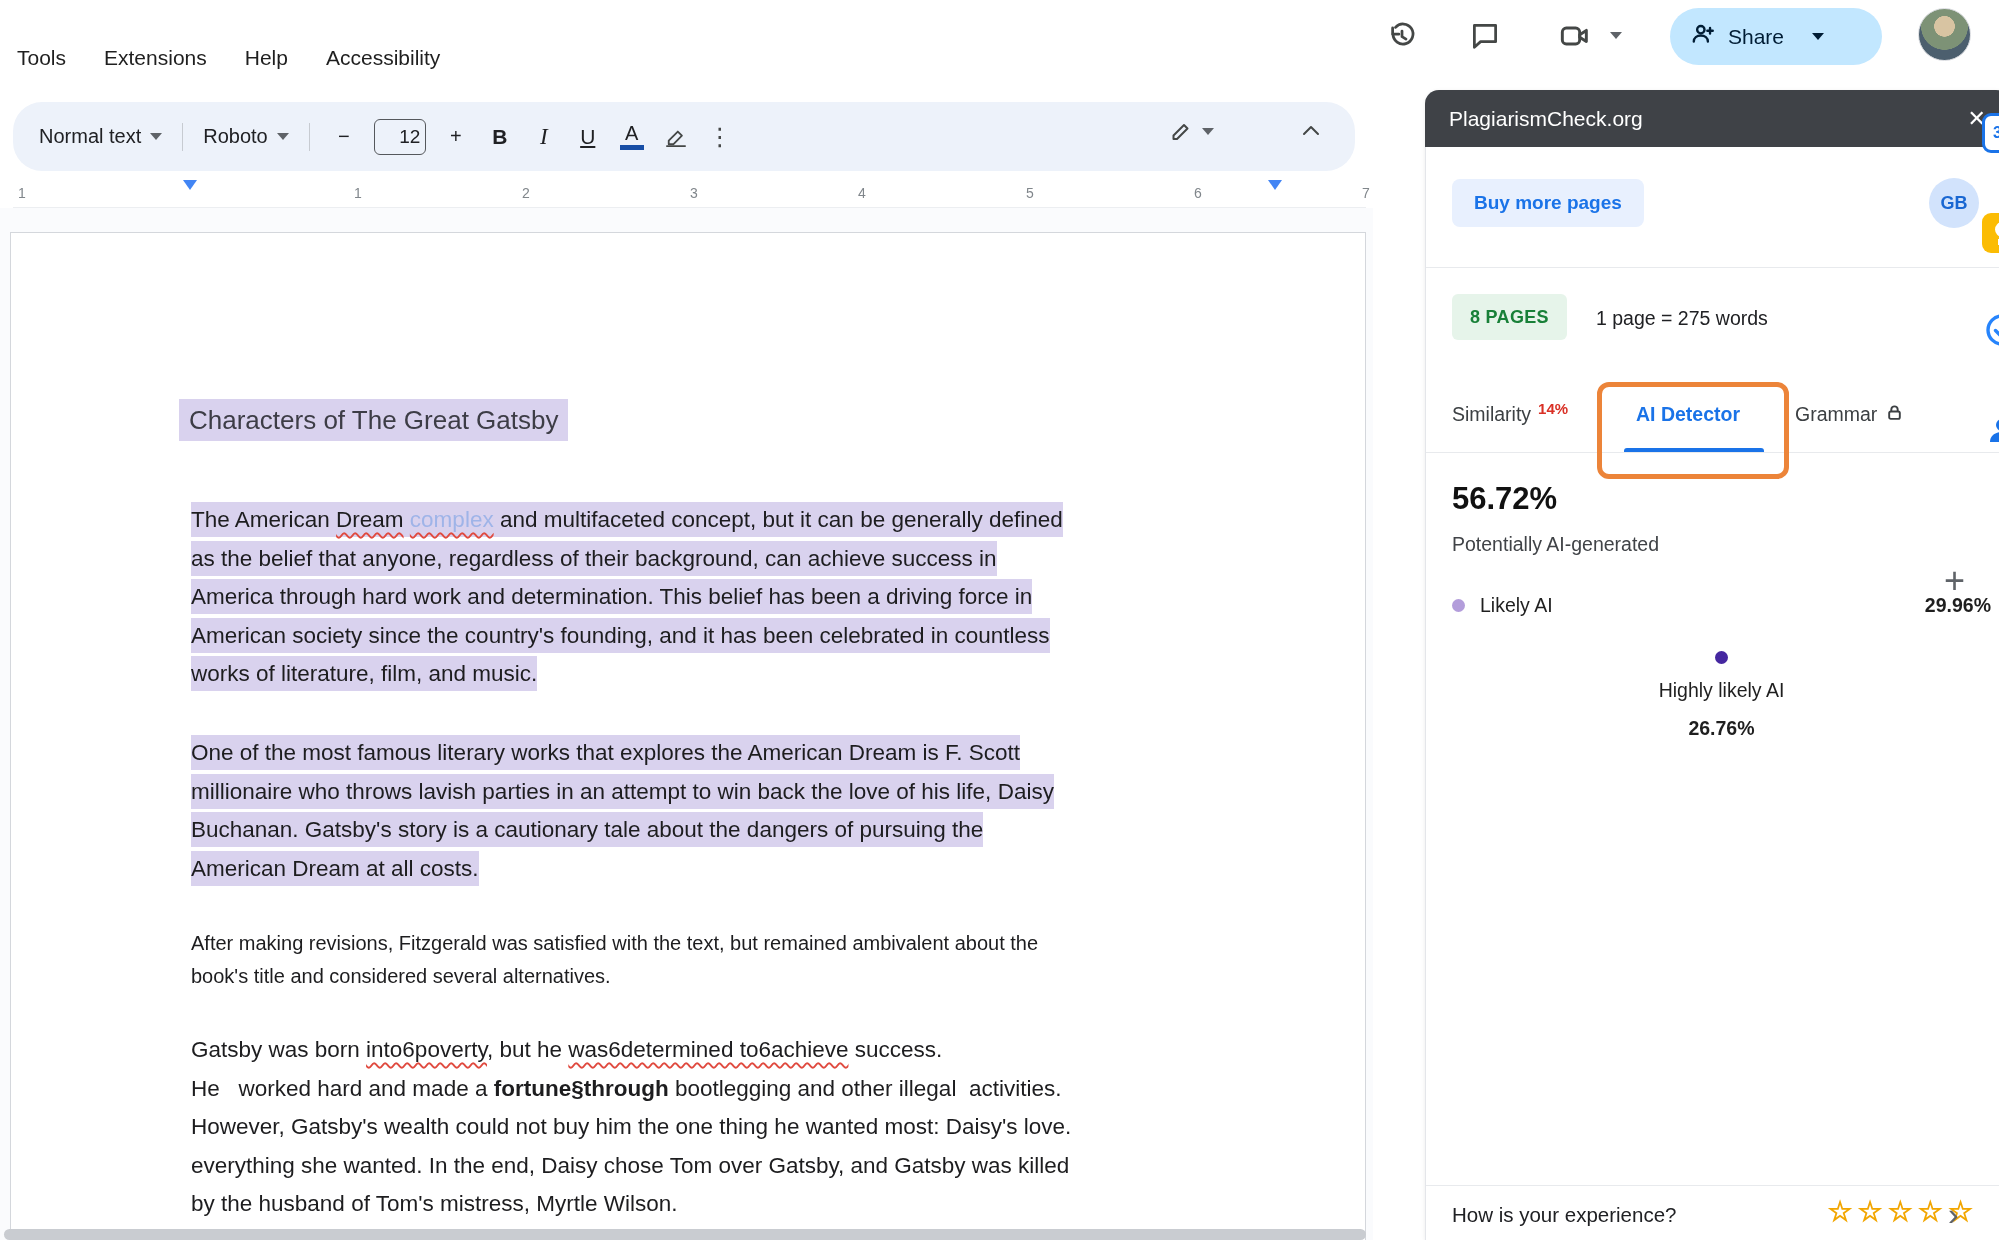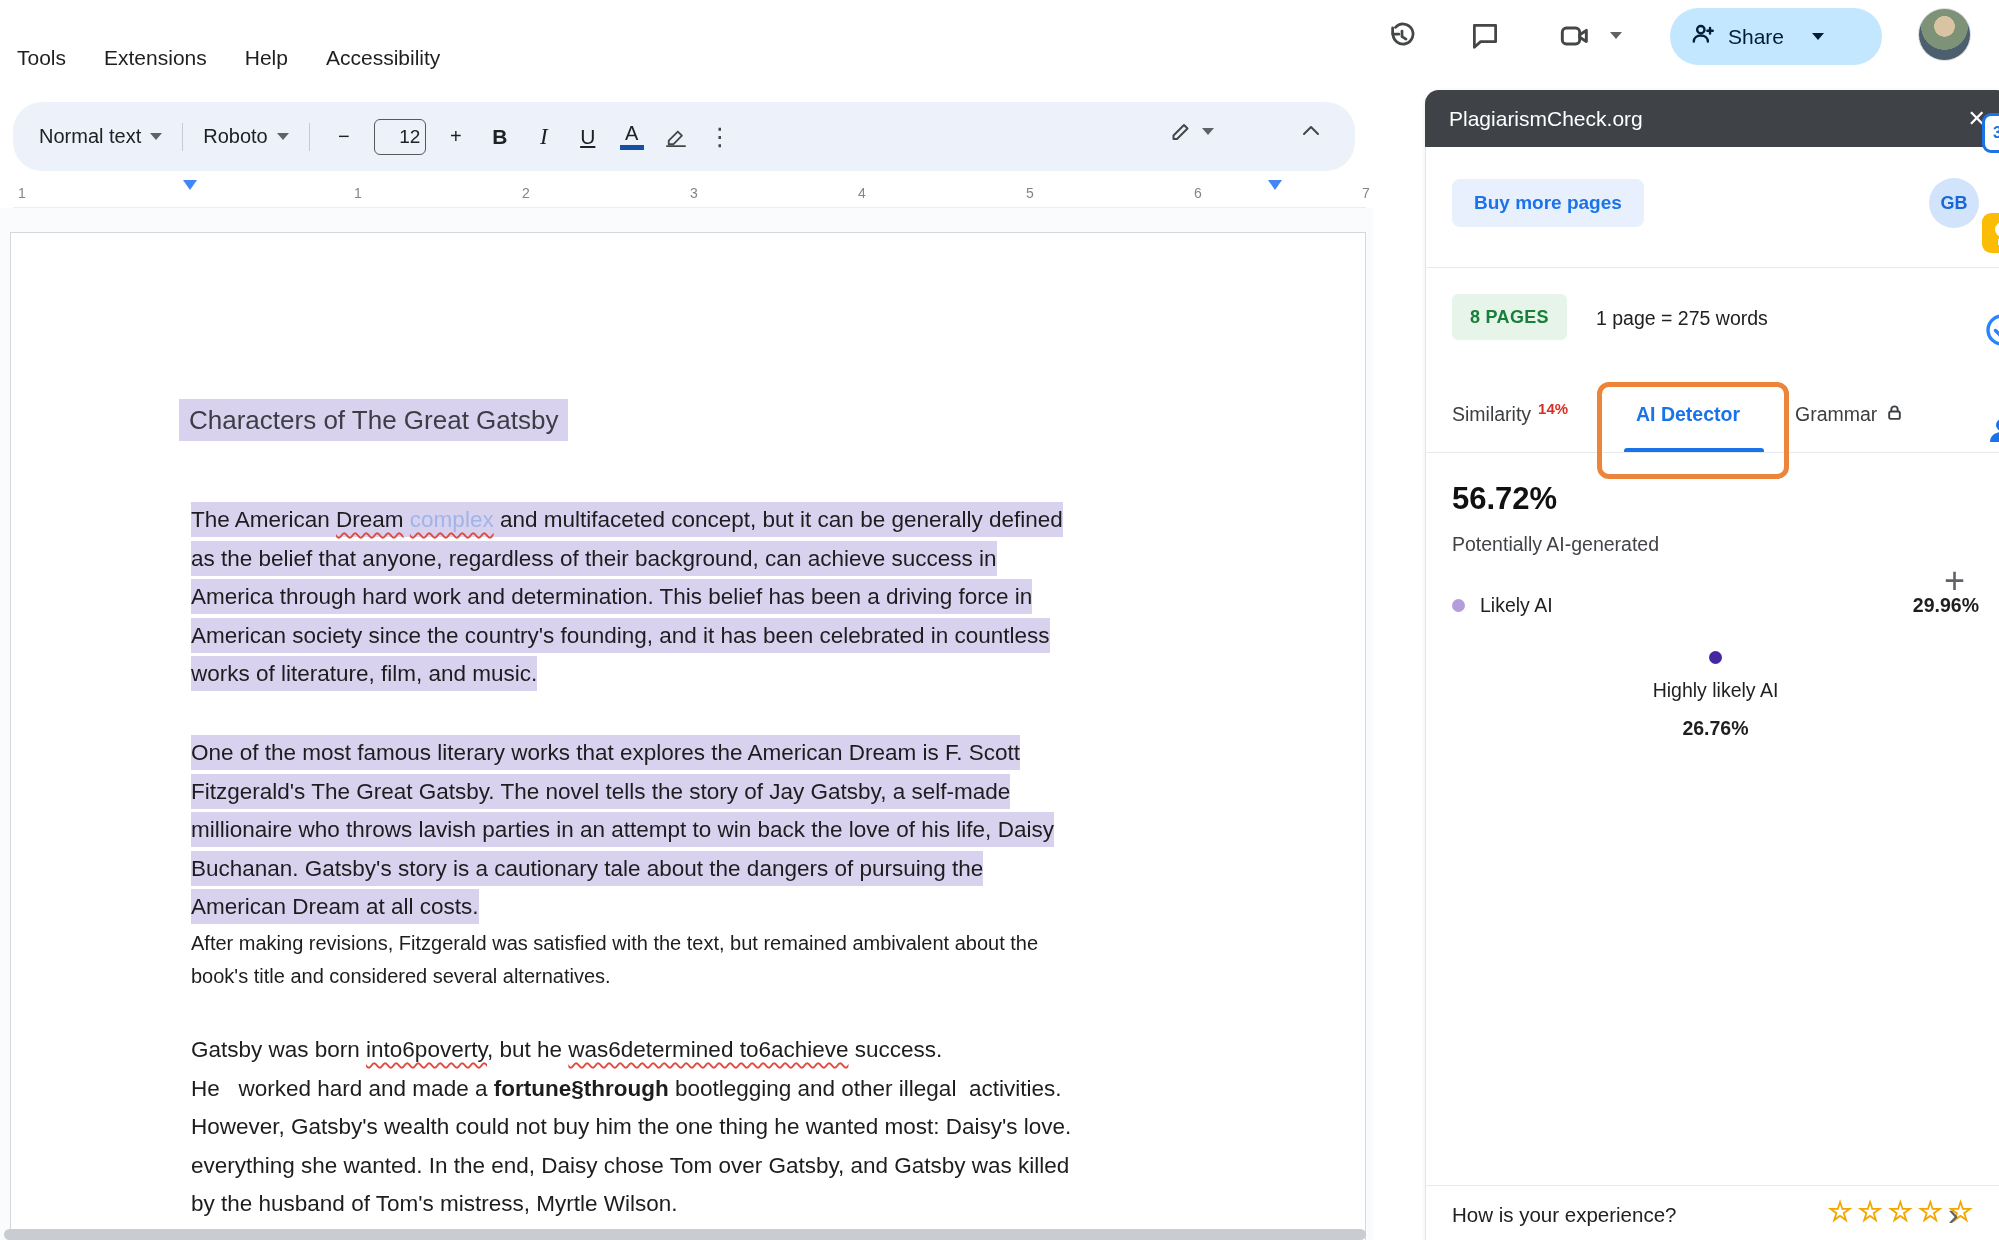--- a/index.html
+++ b/index.html
@@ -109,21 +109,21 @@
   .ai-underline { position: absolute; left: 198px; top: 357px; width: 140px; height: 4px;
                   background: var(--accent); border-radius: 3px 3px 0 0; }
   .tab-gram { position: absolute; left: 369px; top: 312px; font-size: 19.5px; color: #3c4043;
               display: flex; align-items: center; gap: 9px; }
   .tab-gram svg { stroke: #3c4043; fill: none; stroke-width: 1.8; }
   #div-tabs { top: 361px; }
   .orange-box { position: absolute; left: 171px; top: 291px; width: 192px; height: 97px;
                 border: 5px solid var(--annotation-orange); border-radius: 12px; pointer-events: none; }
   .score { position: absolute; left: 26px; top: 390px; font-size: 31px; font-weight: 700; color: #111; }
   .score-cap { position: absolute; left: 26px; top: 442px; font-size: 19.5px; color: #404347; }
-  .ai-row { position: absolute; left: 26px; right: 30px; display: flex; align-items: center; gap: 15px;
+  .ai-row { position: absolute; left: 26px; right: 18px; display: flex; align-items: center; gap: 15px;
             font-size: 19.5px; color: #1f1f1f; }
   #row-likely { top: 503px; } #row-highly { top: 560px; flex-direction: column; }
   .dot { width: 13px; height: 13px; border-radius: 50%; flex: 0 0 auto; }
   .dot-likely { background: var(--likely-dot); } .dot-highly { background: var(--highly-dot); }
   .ai-row .lbl { flex: 1; }
   .ai-row .val { font-weight: 700; }
   #div-foot { top: 1094px; }
   .foot-q { position: absolute; left: 26px; top: 1112px; font-size: 20.5px; color: #202124; }
   .stars { position: absolute; right: 36px; top: 1104px; display: flex; gap: 5px; font-size: 28px;
            color: var(--star-gold); font-weight: 700; }
@@ -269,21 +269,20 @@
       <div class="para p1">
         <div class="line"><span class="hl"><span>The American </span><span class="wavy-red">Dream</span><span> </span><span class="ghost wavy-red">complex</span><span> and multifaceted concept, but it can be generally defined</span></span></div>
         <div class="line"><span class="hl">as the belief that anyone, regardless of their background, can achieve success in</span></div>
         <div class="line"><span class="hl">America through hard work and determination. This belief has been a driving force in</span></div>
         <div class="line"><span class="hl">American society since the country's founding, and it has been celebrated in countless</span></div>
         <div class="line"><span class="hl">works of literature, film, and music.</span></div>
       </div>
 
       <div class="para p2">
         <div class="line"><span class="hl">One of the most famous literary works that explores the American Dream is F. Scott</span></div>
-        <div class="line"><span class="hl">Fitzgerald's The Great Gatsby. The novel tells the story of Jay Gatsby, a self-made</span></div>
         <div class="line"><span class="hl">millionaire who throws lavish parties in an attempt to win back the love of his life, Daisy</span></div>
         <div class="line"><span class="hl">Buchanan. Gatsby's story is a cautionary tale about the dangers of pursuing the</span></div>
         <div class="line"><span class="hl">American Dream at all costs.</span></div>
       </div>
 
       <div class="para p3">
         <div class="line">After making revisions, Fitzgerald was satisfied with the text, but remained ambivalent about the</div>
         <div class="line">book's title and considered several alternatives.</div>
       </div>
 

